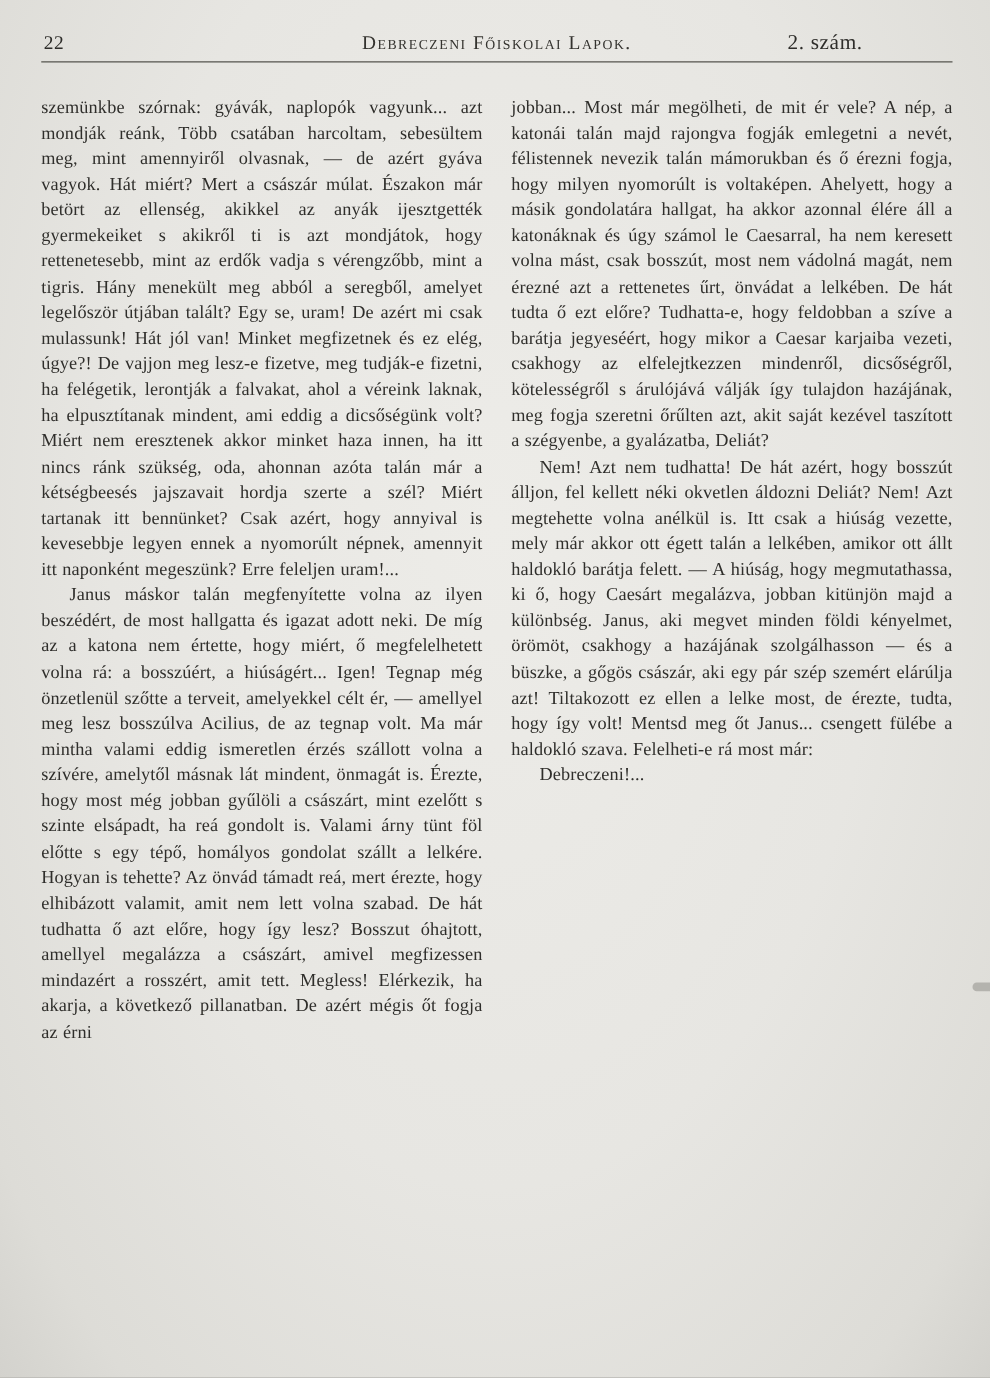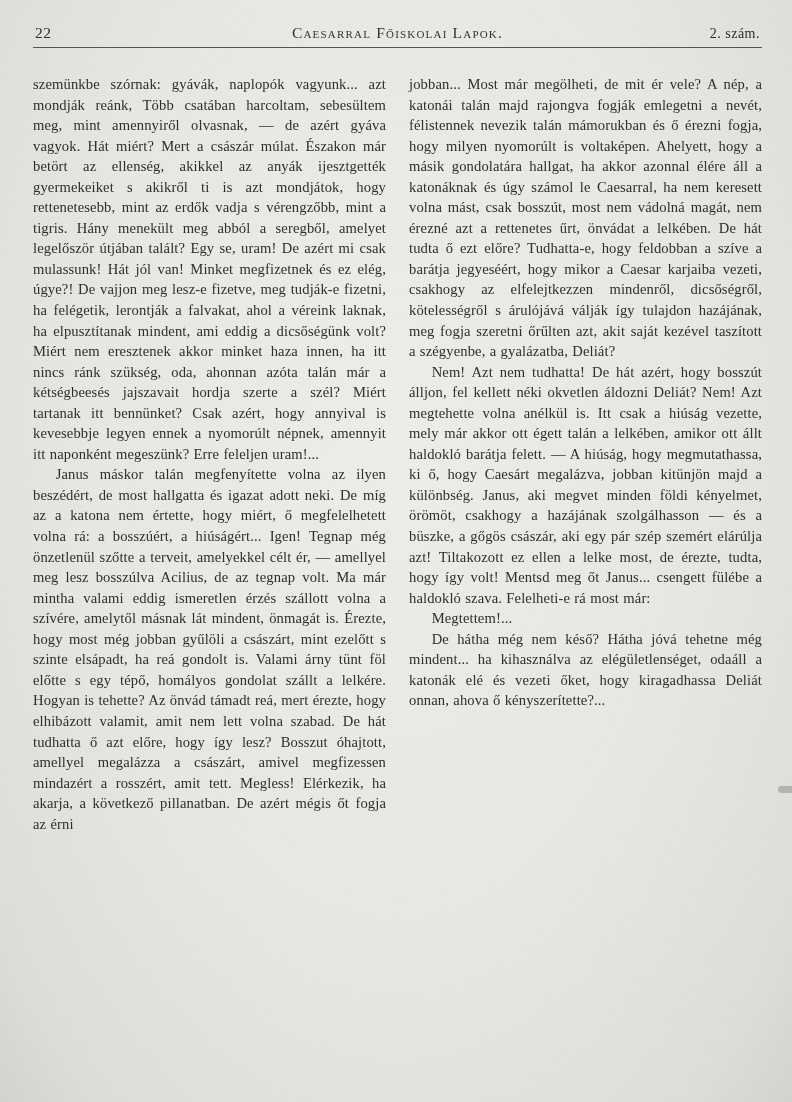--- a/index.html
+++ b/index.html
@@ -32,22 +32,21 @@
   .page-header .journal-title {
     flex: 1;
     text-align: center;
     font-variant: small-caps;
     font-size: 15.5px;
     letter-spacing: 1.2px;
     color: #34332f;
   }
   .page-header .issue {
     width: 130px;
-    text-align: right;
-    font-size: 14px;
+    font-size: 17px;
     letter-spacing: 0.5px;
   }
   .header-rule {
     border: none;
     border-top: 1.4px solid #55544f;
     margin: 0 0 0 0;
   }
   .columns {
     display: flex;
     gap: 23px;
@@ -81,37 +80,36 @@
     opacity: 0.8;
   }
 </style>
 </head>
 <body>
 
 <div class="page">
 
   <header class="page-header">
     <span class="page-num">22</span>
-    <span class="journal-title">Caesarral Főiskolai Lapok.</span>
+    <span class="journal-title">Debreczeni Főiskolai Lapok.</span>
     <span class="issue">2. szám.</span>
   </header>
 
   <hr class="header-rule">
 
   <div class="columns">
 
     <div class="col">
       <p class="cont">szemünkbe szórnak: gyávák, naplopók vagyunk... azt mondják reánk, Több csatában harcoltam, sebesültem meg, mint amennyiről olvasnak, — de azért gyáva vagyok. Hát miért? Mert a császár múlat. Északon már betört az ellenség, akikkel az anyák ijesztgették gyermekeiket s akikről ti is azt mondjátok, hogy rettenetesebb, mint az erdők vadja s vérengzőbb, mint a tigris. Hány menekült meg abból a seregből, amelyet legelőször útjában talált? Egy se, uram! De azért mi csak mulassunk! Hát jól van! Minket megfizetnek és ez elég, úgye?! De vajjon meg lesz-e fizetve, meg tudják-e fizetni, ha felégetik, lerontják a falvakat, ahol a véreink laknak, ha elpusztítanak mindent, ami eddig a dicsőségünk volt? Miért nem eresztenek akkor minket haza innen, ha itt nincs ránk szükség, oda, ahonnan azóta talán már a kétségbeesés jajszavait hordja szerte a szél? Miért tartanak itt bennünket? Csak azért, hogy annyival is kevesebbje legyen ennek a nyomorúlt népnek, amennyit itt naponként megeszünk? Erre feleljen uram!...</p>
       <p>Janus máskor talán megfenyítette volna az ilyen beszédért, de most hallgatta és igazat adott neki. De míg az a katona nem értette, hogy miért, ő megfelelhetett volna rá: a bosszúért, a hiúságért... Igen! Tegnap még önzetlenül szőtte a terveit, amelyekkel célt ér, — amellyel meg lesz bosszúlva Acilius, de az tegnap volt. Ma már mintha valami eddig ismeretlen érzés szállott volna a szívére, amelytől másnak lát mindent, önmagát is. Érezte, hogy most még jobban gyűlöli a császárt, mint ezelőtt s szinte elsápadt, ha reá gondolt is. Valami árny tünt föl előtte s egy tépő, homályos gondolat szállt a lelkére. Hogyan is tehette? Az önvád támadt reá, mert érezte, hogy elhibázott valamit, amit nem lett volna szabad. De hát tudhatta ő azt előre, hogy így lesz? Bosszut óhajtott, amellyel megalázza a császárt, amivel megfizessen mindazért a rosszért, amit tett. Megless! Elérkezik, ha akarja, a következő pillanatban. De azért mégis őt fogja az érni</p>
     </div>
 
     <div class="col">
       <p class="cont">jobban... Most már megölheti, de mit ér vele? A nép, a katonái talán majd rajongva fogják emlegetni a nevét, félistennek nevezik talán mámorukban és ő érezni fogja, hogy milyen nyomorúlt is voltaképen. Ahelyett, hogy a másik gondolatára hallgat, ha akkor azonnal élére áll a katonáknak és úgy számol le Caesarral, ha nem keresett volna mást, csak bosszút, most nem vádolná magát, nem érezné azt a rettenetes űrt, önvádat a lelkében. De hát tudta ő ezt előre? Tudhatta-e, hogy feldobban a szíve a barátja jegyeséért, hogy mikor a Caesar karjaiba vezeti, csakhogy az elfelejtkezzen mindenről, dicsőségről, kötelességről s árulójává válják így tulajdon hazájának, meg fogja szeretni őrűlten azt, akit saját kezével taszított a szégyenbe, a gyalázatba, Deliát?</p>
       <p>Nem! Azt nem tudhatta! De hát azért, hogy bosszút álljon, fel kellett néki okvetlen áldozni Deliát? Nem! Azt megtehette volna anélkül is. Itt csak a hiúság vezette, mely már akkor ott égett talán a lelkében, amikor ott állt haldokló barátja felett. — A hiúság, hogy megmutathassa, ki ő, hogy Caesárt megalázva, jobban kitünjön majd a különbség. Janus, aki megvet minden földi kényelmet, örömöt, csakhogy a hazájának szolgálhasson — és a büszke, a gőgös császár, aki egy pár szép szemért elárúlja azt! Tiltakozott ez ellen a lelke most, de érezte, tudta, hogy így volt! Mentsd meg őt Janus... csengett fülébe a haldokló szava. Felelheti-e rá most már:</p>
-      <p>Megtettem!...</p>
-      <p>De hátha még nem késő? Hátha jóvá tehetne még mindent... ha kihasználva az elégületlenséget, odaáll a katonák elé és vezeti őket, hogy kiragadhassa Deliát onnan, ahova ő kényszerítette?...</p>
+      <p>Debreczeni!...</p>
     </div>
 
   </div>
 
   <div class="scan-smudge"></div>
 
 </div>
 
 </body></html>

